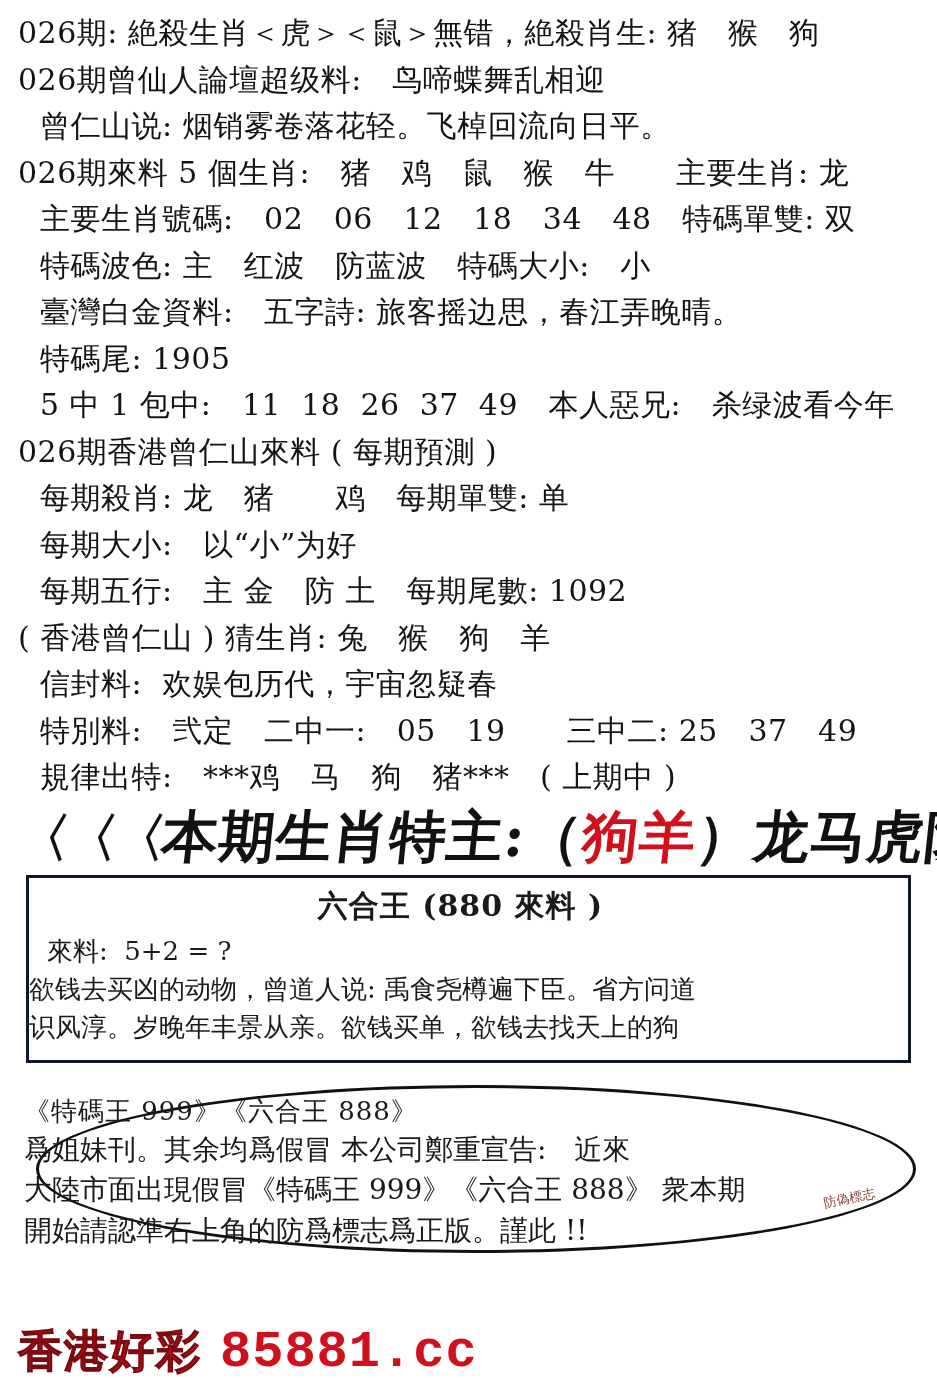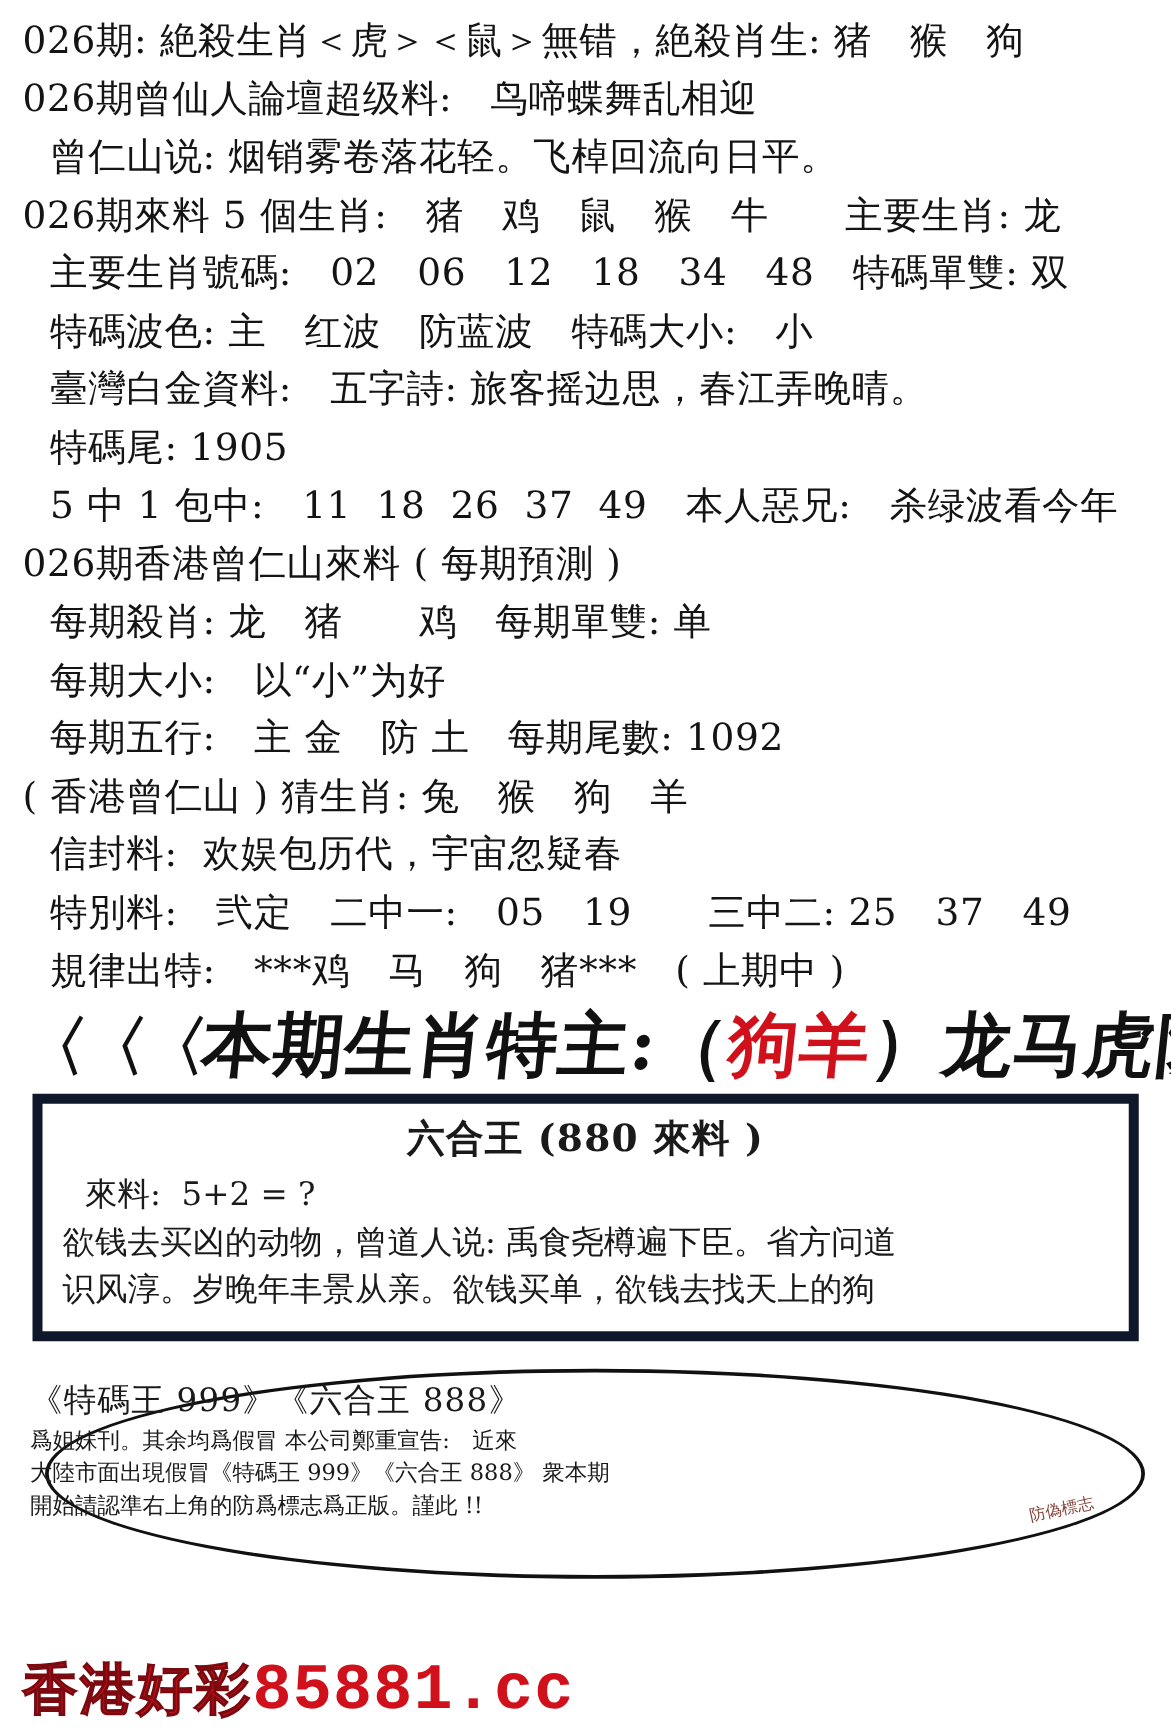--- a/index.html
+++ b/index.html
@@ -53,23 +53,23 @@
   }
   .banner .brk {
     font-size: 52px;
     letter-spacing: -4px;
   }
   .banner .red {
     color: #d0111b;
   }
   
   .box {
-    border: 8px solid #0f172a;
+    border: 3px solid #0f172a;
     margin: 10px 8px 0 8px;
-    padding: 8px 16px 14px 16px;
+    padding: 8px 16px 14px 0;
     box-sizing: border-box;
   }
   .box-title {
     text-align: center;
     font-family: "DejaVu Serif", serif;
     font-size: 30px;
     font-weight: bold;
     margin-bottom: 6px;
     letter-spacing: 1px;
   }
@@ -104,21 +104,21 @@
     top: 8px;
     width: 904px;
     font-family: "DejaVu Serif", serif;
   }
   .oval-title {
     font-size: 26px;
     letter-spacing: 1px;
     line-height: 1.4;
   }
   .oval-line {
-    font-size: 18px;
+    font-size: 28px;
     line-height: 1.45;
     white-space: pre;
   }
   .stamp {
     position: absolute;
     right: 28px;
     bottom: 6px;
     width: 62px;
     height: 58px;
     font-family: "DejaVu Serif", serif;
@@ -129,20 +129,21 @@
     transform: rotate(-12deg);
     opacity: .85;
   }
   
   .footer {
     position: absolute;
     left: 18px;
     bottom: 6px;
     display: flex;
     align-items: baseline;
+    gap: 18px;
   }
   .footer-cn {
     font-family: "DejaVu Serif", serif;
     font-weight: bold;
     font-size: 44px;
     color: #d0111b;
     -webkit-text-stroke: 1px #7a0a10;
     letter-spacing: 2px;
   }
   .footer-url {

